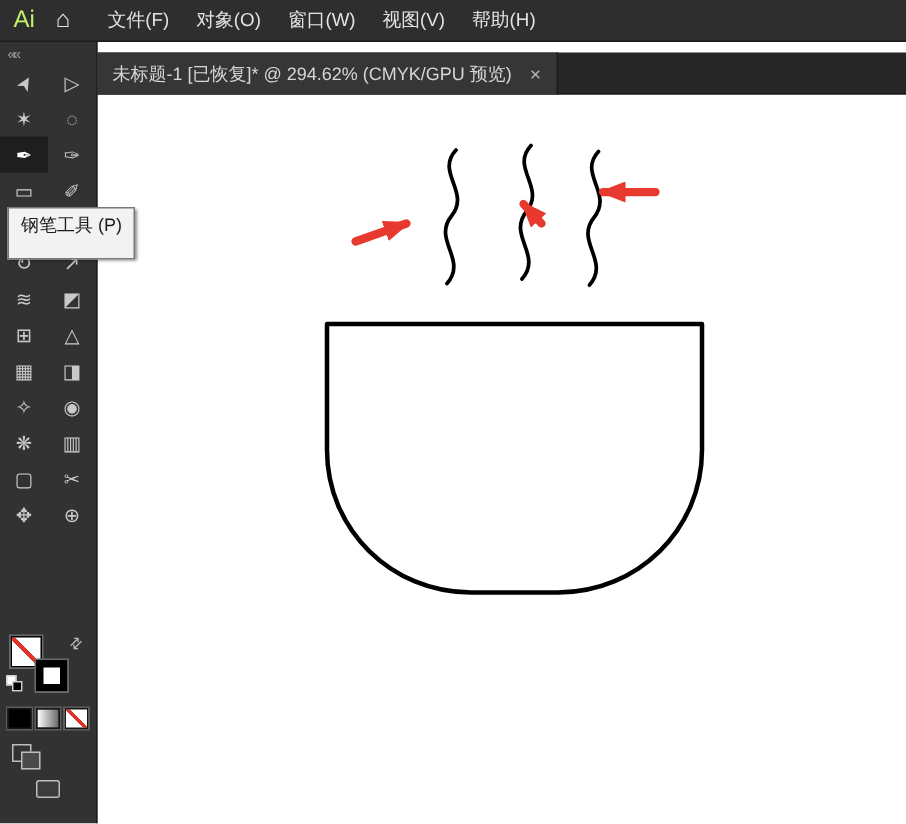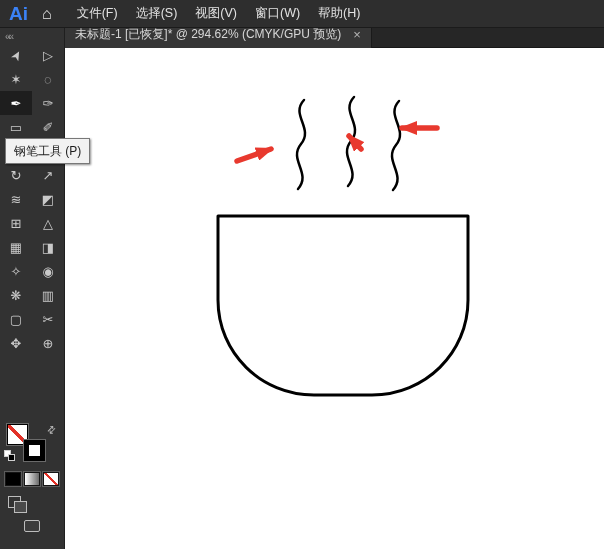--- a/index.html
+++ b/index.html
@@ -4,27 +4,27 @@
 <style>
   * { box-sizing: border-box; margin: 0; padding: 0; }
   html,body { width:604px; height:549px; overflow:hidden; }
   body { font-family:"Liberation Sans","DejaVu Sans",sans-serif; background:#fff; }
   .app { position:relative; width:604px; height:549px; background:#fff; }
 
   
   .menubar { position:absolute; top:0; left:0; width:604px; height:28px;
     background:#2e2e2e; border-bottom:1px solid #1b1b1b;
     display:flex; align-items:center; z-index:20; }
-  .logo { color:#3b82f6; font-weight:bold; font-size:19px; padding:0 10px 0 9px; }
+  .logo { color:#bef264; font-weight:normal; font-size:16px; padding:0 10px 0 9px; }
   .home-ic { color:#e6e6e6; font-size:16px; padding:0 16px 0 4px; }
   .menus { display:flex; }
   .menu-item { color:#e2e2e2; font-size:12.5px; line-height:27px; padding:0 9px; cursor:default; white-space:nowrap; }
 
   
-  .tabbar { position:absolute; top:20px; left:65px; width:539px; height:28px;
+  .tabbar { position:absolute; top:35px; left:65px; width:539px; height:28px;
     background:#262626; border-bottom:1px solid #181818; z-index:10; }
   .tab { position:absolute; left:0; top:0; height:28px; background:#363636;
     border-right:1px solid #1a1a1a; display:flex; align-items:center; padding:0 10px; }
   .tab-title { color:#d6d6d6; font-size:12px; white-space:nowrap; }
   .tab-close { color:#b5b5b5; font-size:13px; margin-left:12px; cursor:default; }
 
   
   .toolbar { position:absolute; top:28px; left:0; width:65px; height:521px;
     background:#323232; border-right:1px solid #1f1f1f; z-index:15; }
   .collapse { color:#9b9b9b; font-size:10px; padding:3px 0 1px 5px; letter-spacing:-2px; cursor:default; }
@@ -58,36 +58,36 @@
   .screenmode { position:absolute; left:24px; top:100px; width:16px; height:12px;
     border:1px solid #bdbdbd; border-radius:2px; background:#3c3c3c; }
 
   
   .canvas { position:absolute; top:56px; left:65px; width:539px; height:493px; background:#ffffff; }
   .canvas svg { display:block; }
 
   
   .tooltip { position:absolute; left:5px; top:138px; z-index:60;
     background:#f2f2f2; border:1px solid #787878; box-shadow:1px 1px 2px rgba(0,0,0,.45);
-    padding:2px 8px 3px 8px; }
+    padding:2px 8px 13px 8px; }
   .tooltip span { font-size:12px; color:#1c1c1c; white-space:nowrap; }
 </style>
 </head>
 <body>
 
 <div class="app">
 
   <div class="menubar">
     <span class="logo">Ai</span>
     <span class="home-ic">⌂</span>
     <div class="menus">
       <span class="menu-item">文件(F)</span>
-      <span class="menu-item">选择(S)</span>
+      <span class="menu-item">对象(O)</span>
+      <span class="menu-item">窗口(W)</span>
       <span class="menu-item">视图(V)</span>
-      <span class="menu-item">窗口(W)</span>
       <span class="menu-item">帮助(H)</span>
     </div>
   </div>
 
   <div class="tabbar">
     <div class="tab">
       <span class="tab-title">未标题-1 [已恢复]* @ 294.62% (CMYK/GPU 预览)</span>
       <span class="tab-close">×</span>
     </div>
   </div>

